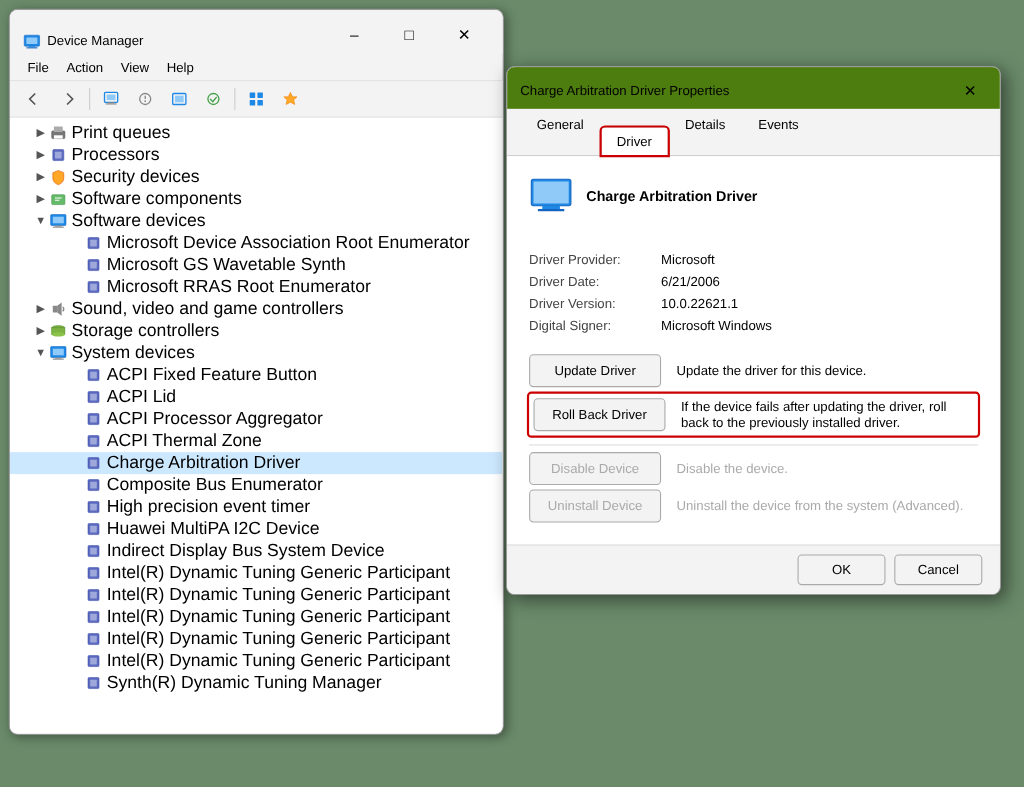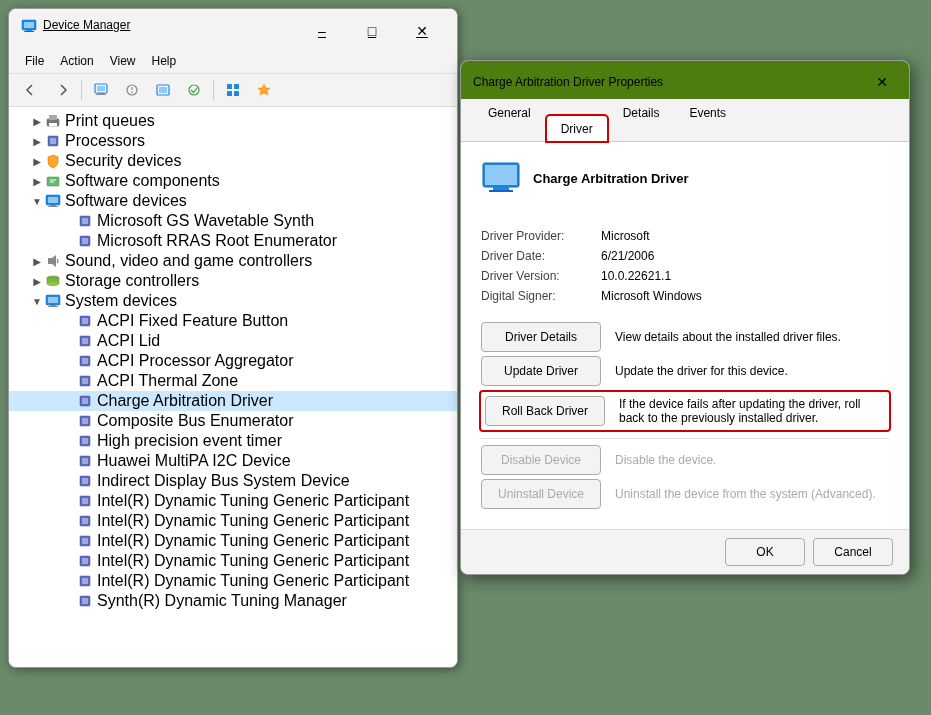--- a/index.html
+++ b/index.html
@@ -25,24 +25,23 @@
       border-radius: 8px;
       box-shadow: 2px 2px 10px rgba(0,0,0,0.4);
       overflow: hidden;
       display: flex;
       flex-direction: column;
     }
     .title-bar {
       background: #f3f3f3;
       padding: 8px 12px 4px 12px;
       display: flex;
-      align-items: flex-start;
+      align-items: flex-end;
       justify-content: space-between;
       border-bottom: none;
-      text-decoration: underline;
     }
     .title-bar-left {
       display: flex;
       align-items: center;
       gap: 6px;
     }
     .title-icon {
       width: 16px;
       height: 16px;
     }
@@ -463,20 +462,33 @@
         <span class="tree-indent"></span>
         <span class="tree-indent"></span>
         <span class="tree-indent"></span>
         <span class="tree-toggle"></span>
         <span class="tree-icon">
           <svg width="16" height="16" viewBox="0 0 16 16">
             <rect x="3" y="3" width="10" height="10" rx="1" fill="#5c6bc0" stroke="#3949ab" stroke-width="0.5"></rect>
             <rect x="5" y="5" width="6" height="6" rx="0.5" fill="#9fa8da"></rect>
           </svg>
         </span>
+        <span class="tree-label">Microsoft Device Association Root Enumerator</span>
+      </div>
+      <div class="tree-item">
+        <span class="tree-indent"></span>
+        <span class="tree-indent"></span>
+        <span class="tree-indent"></span>
+        <span class="tree-toggle"></span>
+        <span class="tree-icon">
+          <svg width="16" height="16" viewBox="0 0 16 16">
+            <rect x="3" y="3" width="10" height="10" rx="1" fill="#5c6bc0" stroke="#3949ab" stroke-width="0.5"></rect>
+            <rect x="5" y="5" width="6" height="6" rx="0.5" fill="#9fa8da"></rect>
+          </svg>
+        </span>
         <span class="tree-label">Microsoft GS Wavetable Synth</span>
       </div>
       <div class="tree-item">
         <span class="tree-indent"></span>
         <span class="tree-indent"></span>
         <span class="tree-indent"></span>
         <span class="tree-toggle"></span>
         <span class="tree-icon">
           <svg width="16" height="16" viewBox="0 0 16 16">
             <rect x="3" y="3" width="10" height="10" rx="1" fill="#5c6bc0" stroke="#3949ab" stroke-width="0.5"></rect>
@@ -762,24 +774,20 @@
       </tr>
       <tr>
         <td class="label">Digital Signer:</td>
         <td class="value">Microsoft Windows</td>
       </tr>
     </tbody>
       </table>
 
     <div id="actions-container">
         <div class="action-row">
-      <button class="action-btn">Driver Details</button>
-      <span class="action-desc">View details about the installed driver files.</span>
-    </div>
-        <div class="action-row">
       <button class="action-btn">Update Driver</button>
       <span class="action-desc">Update the driver for this device.</span>
     </div>
         <div class="action-row action-row-highlighted">
       <button class="action-btn">Roll Back Driver</button>
       <span class="action-desc">If the device fails after updating the driver, roll back to the previously installed driver.</span>
     </div>
         <div class="divider-line"></div>
         <div class="action-row">
       <button class="action-btn disabled">Disable Device</button>

